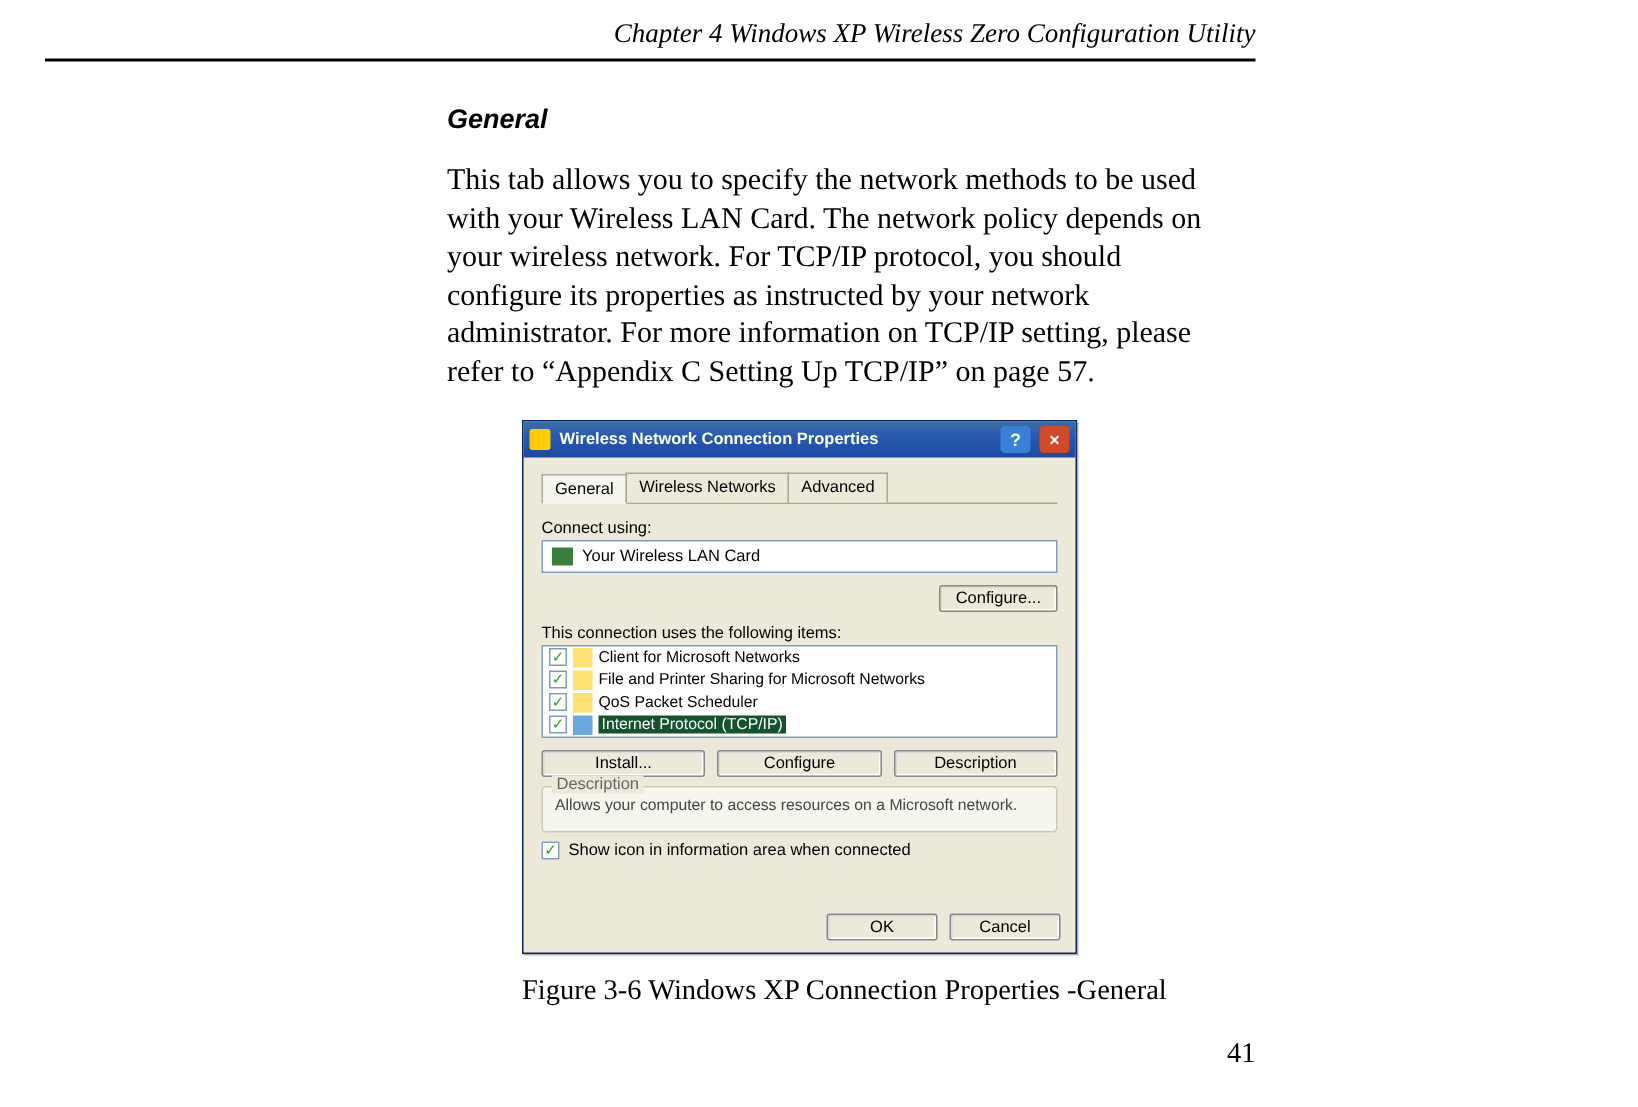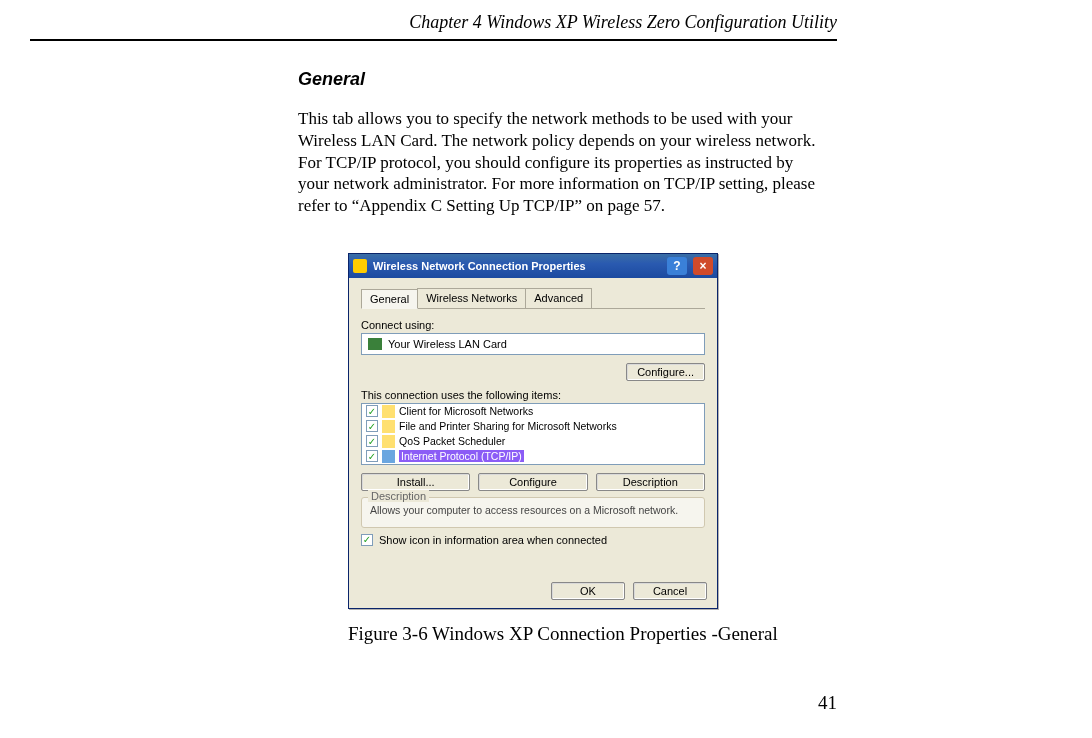--- a/index.html
+++ b/index.html
@@ -2,21 +2,21 @@
 <html><head>
 <meta charset="utf-8">
 <style>
   * { box-sizing: border-box; margin: 0; padding: 0; }
   body { width: 1092px; height: 738px; background: #fff; font-family: "Times New Roman", serif; }
   .page { width: 867px; padding: 0 30px; position: relative; }
   .chapter-header { text-align: right; font-style: italic; font-size: 18px; padding: 12px 0 6px 0; }
   .hr { border-bottom: 2px solid #000; margin-bottom: 28px; }
   .content { margin-left: 268px; margin-right: 10px; }
   .section-title { font-family: Arial, sans-serif; font-weight: bold; font-style: italic; font-size: 18px; margin-bottom: 18px; }
-  .body-text { font-size: 17px; line-height: 1.28; margin-bottom: 36px; }
+  .body-text { font-size: 20px; line-height: 1.28; margin-bottom: 18px; }
   .figure-wrap { margin-left: 50px; }
   .figure-caption { font-size: 19px; margin-top: 14px; }
   .page-num { position: absolute; right: 30px; top: 692px; font-size: 19px; }
 
   
   .xp-window { width: 370px; border: 1px solid #0a246a; background: #ece9d8; font-family: "Tahoma", "Trebuchet MS", sans-serif; font-size: 11px; color: #000; box-shadow: 1px 1px 0 rgba(0,0,0,0.3); }
   .xp-titlebar { height: 24px; background: linear-gradient(to bottom, #3a6ea5 0%, #2a5ab0 40%, #1b4aa0 100%); display: flex; align-items: center; padding: 0 4px; gap: 6px; }
   .xp-title-icon { width: 14px; height: 14px; background: #ffcc00; border-radius: 2px; display:inline-block; }
   .xp-title-text { color: #fff; font-weight: bold; font-size: 11px; flex: 1; white-space: nowrap; }
   .xp-title-btn { width: 20px; height: 18px; display: flex; align-items: center; justify-content: center; border-radius: 3px; font-weight: bold; font-size: 12px; color: #fff; }
@@ -26,21 +26,21 @@
   .xp-tabs { display: flex; gap: 0; border-bottom: 1px solid #aca899; margin-bottom: 10px; }
   .xp-tab { padding: 3px 8px 3px 8px; border: 1px solid #aca899; border-bottom: none; background: #ece9d8; font-size: 11px; margin-right: -1px; position: relative; }
   .xp-tab.active { background: #f6f5ee; border-bottom: 1px solid #f6f5ee; top: 1px; }
   .xp-label { font-size: 11px; margin-bottom: 2px; }
   .xp-connectbox { border: 1px solid #7f9db9; background: #fff; padding: 3px 6px; display: flex; align-items: center; gap: 6px; margin-bottom: 8px; height: 22px; }
   .nic-icon { width: 14px; height: 12px; background: #3a803a; display: inline-block; }
   .xp-btn { border: 1px solid #888; background: #ece9d8; padding: 2px 10px; font-size: 11px; font-family: inherit; border-radius: 2px; box-shadow: 1px 1px 0 rgba(0,0,0,0.15) inset, 0 0 0 1px #fff inset; }
   .xp-btn-row-right { display: flex; justify-content: flex-end; margin-bottom: 8px; }
   .xp-listbox { border: 1px solid #7f9db9; background: #fff; margin-bottom: 8px; }
   .xp-listrow { display: flex; align-items: center; gap: 4px; padding: 1px 4px; font-size: 10.5px; }
-  .xp-listrow.selected .rowtext { background: #8b5cf6; color: #fff; padding: 0 2px; }
+  .xp-listrow.selected .rowtext { background: #14532d; color: #fff; padding: 0 2px; }
   .chk { width: 12px; height: 12px; border: 1px solid #7f9db9; background: #fff; display: inline-flex; align-items: center; justify-content: center; font-size: 10px; color: #21a121; }
   .mini-icon { width: 13px; height: 13px; display: inline-flex; align-items: center; justify-content: center; font-size: 10px; }
   .mi-net { background: #ffe070; }
   .mi-ip { background: #6aa6e0; }
   .xp-btn-row-3 { display: flex; gap: 8px; justify-content: flex-start; margin-bottom: 6px; }
   .xp-btn-row-3 .xp-btn { flex: 1; text-align: center; }
   .xp-group { border: 1px solid #d0c8b0; border-radius: 3px; padding: 6px 8px 10px 8px; position: relative; margin-bottom: 6px; background: #f6f5ee; }
   .xp-group-title { position: absolute; top: -8px; left: 6px; background: #ece9d8; padding: 0 3px; font-size: 11px; color: #666; }
   .xp-desc { font-size: 10.5px; line-height: 1.25; color: #444; }
   .xp-checkrow { display: flex; align-items: center; gap: 6px; font-size: 11px; margin-bottom: 20px; }

